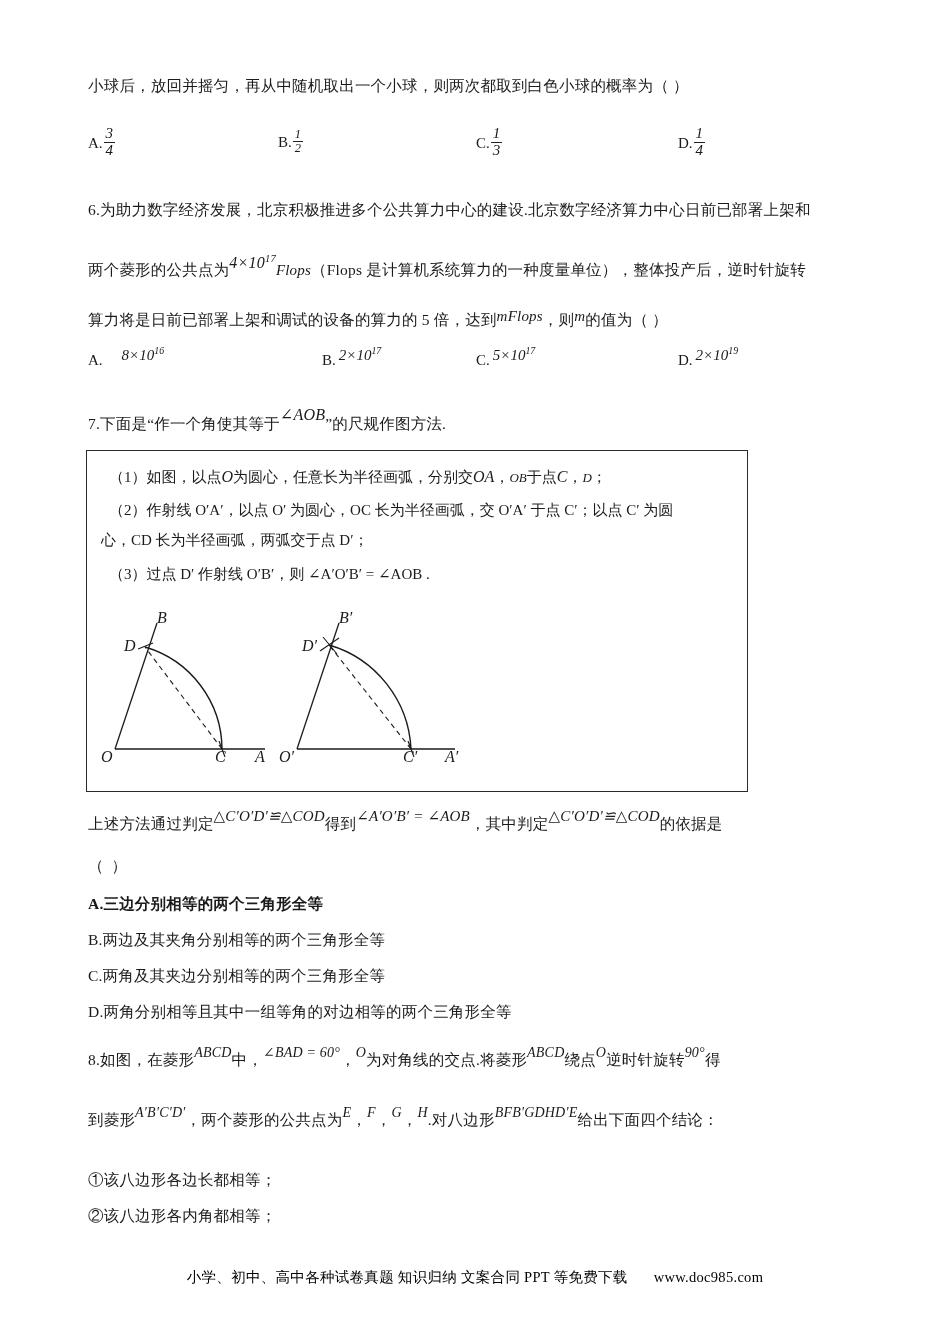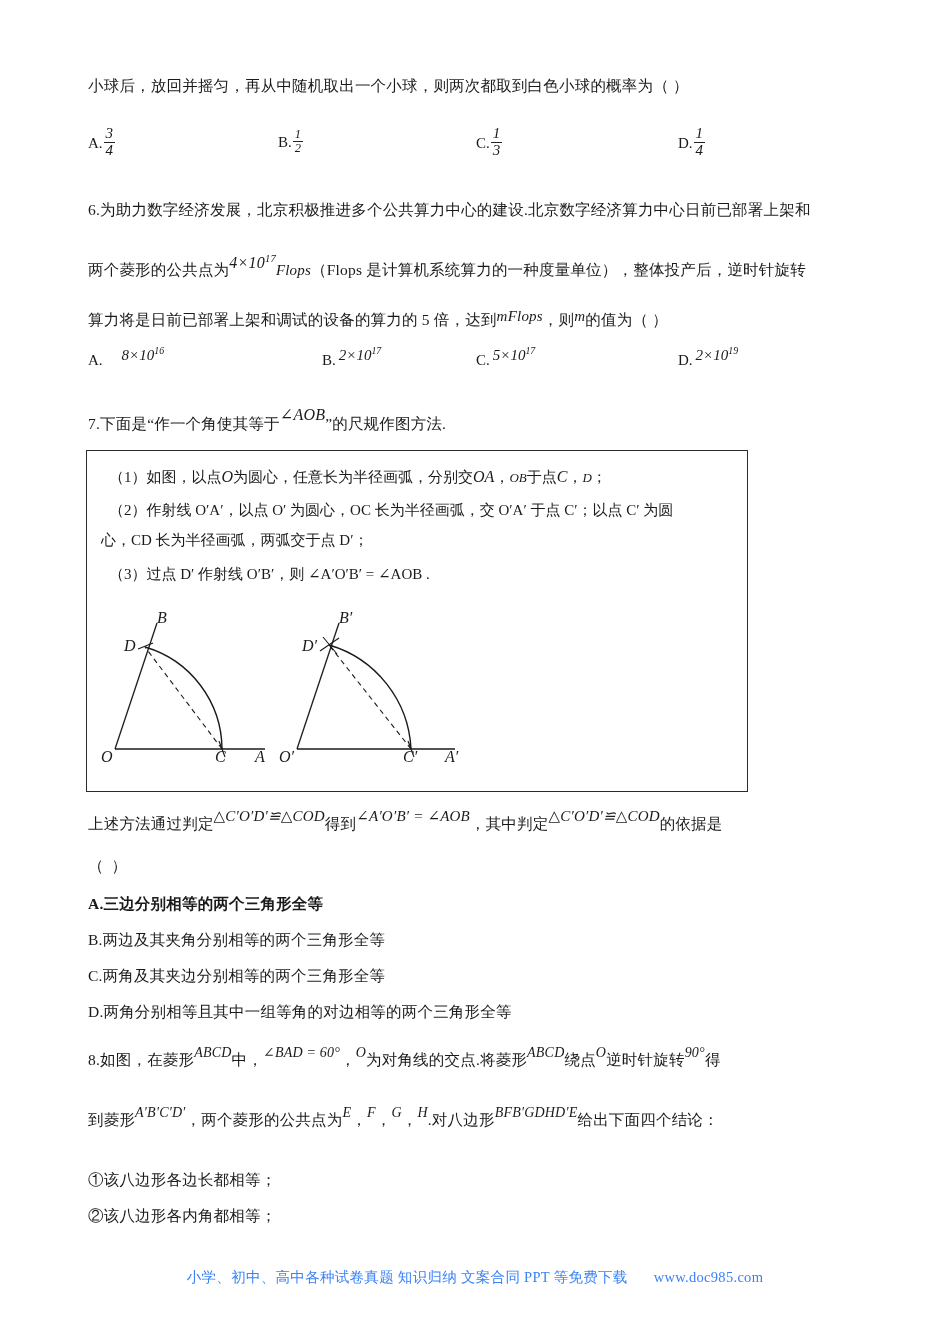--- a/index.html
+++ b/index.html
@@ -84,21 +84,21 @@
   .figwrap { position: absolute; }
 
   
   .footer {
     position: absolute;
     left: 0;
     top: 1268px;
     width: 950px;
     text-align: center;
     font-size: 14.5px;
-    color: #3b82f6;
+    color: #000000;
     letter-spacing: 0.3px;
   }
   .footer .gap { display: inline-block; width: 26px; }
 
   .paren { letter-spacing: 2px; }
 </style>
 </head>
 <body>
 
 <div class="page">

